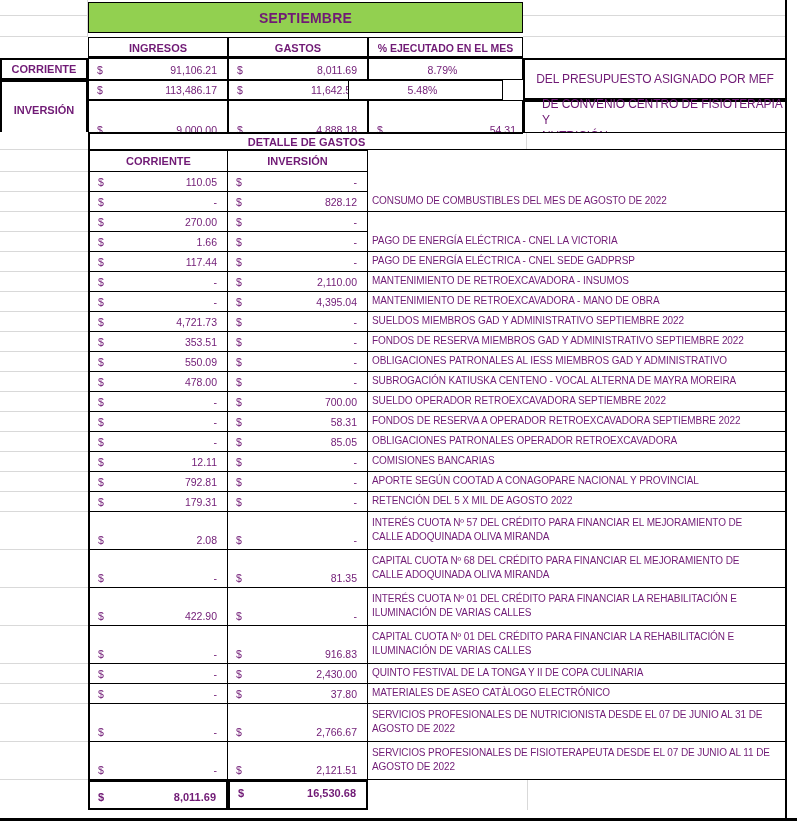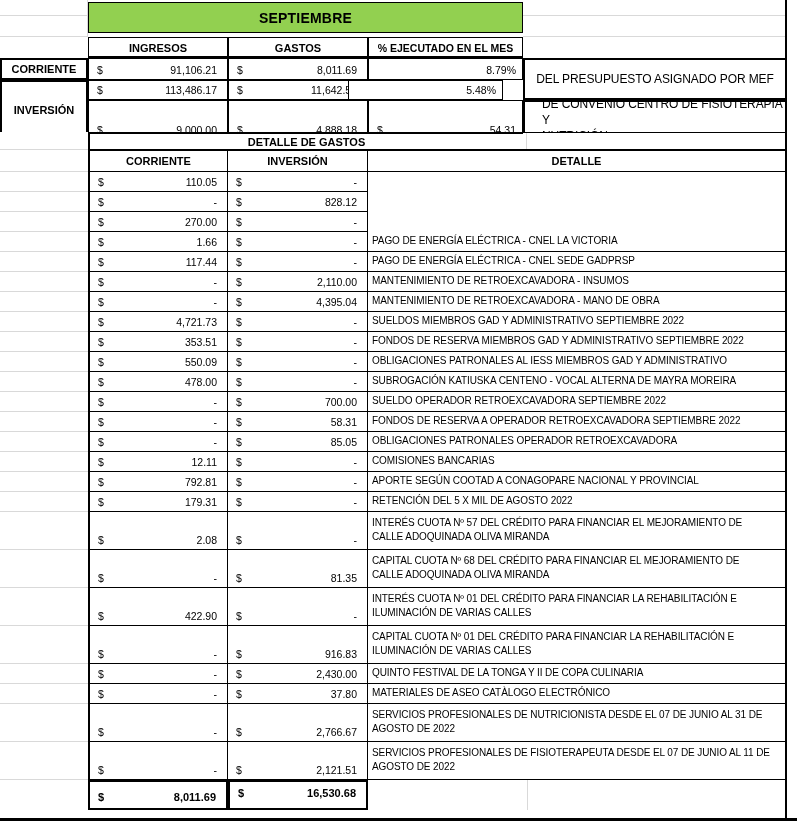--- a/index.html
+++ b/index.html
@@ -1,19 +1,19 @@
 <!DOCTYPE html>
 <html><head>
 <meta charset="utf-8">
 <style>
   html,body{margin:0;padding:0;background:#fff;}
   *{box-sizing:border-box;}
   #sheet{
     position:relative;width:797px;height:825px;overflow:hidden;
-    background:#fff;color:#000000;
+    background:#fff;color:#701a75;
     font-family:"Liberation Sans","DejaVu Sans",sans-serif;
     -webkit-font-smoothing:antialiased;
   }
   
   .abs{position:absolute;}
   .gl{background:#d9d9d9;}
   
   #green-title{
     left:88px;top:2px;width:435px;height:31px;
     background:#92d050;border:1px solid #000;
@@ -27,21 +27,21 @@
   .rowlabel{
     display:flex;align-items:center;justify-content:center;
     font-weight:bold;font-size:11px;background:#fff;border:2px solid #000;
   }
   .money{
     display:flex;justify-content:space-between;align-items:flex-end;
     padding:0 10px 3px 8px;font-size:10.5px;background:#fff;
   }
   .money .amt{white-space:nowrap;}
   .pct{
-    display:flex;justify-content:flex-end;align-items:flex-end;
+    display:flex;justify-content:center;align-items:flex-end;
     padding:0 6px 3px 0;font-size:10.5px;background:#fff;
   }
   .topcell{border:1px solid #000;}
   .note{
     left:523px;width:262px;background:#fff;
     border:2px solid #000;border-right:none;
     font-size:12px;letter-spacing:-.1px;
   }
   #note-mef{top:58px;height:42px;display:flex;align-items:center;justify-content:center;text-align:center;}
   #note-convenio{top:100px;height:40px;display:flex;align-items:center;white-space:pre-line;line-height:16px;padding-left:17px;}
@@ -165,21 +165,20 @@
       <div class="mcell"></div>
       <div id="dtitle-cell">DETALLE DE GASTOS</div>
       <div id="dtitle-empty"></div>
       <div class="rmargin"></div>
     </div>
 
     <div class="frow" style="height:22px">
       <div class="mcell"></div>
       <div id="dhead-corriente" class="dhead">CORRIENTE</div>
       <div id="dhead-inversion" class="dhead">INVERSIÓN</div>
-      <div id="dhead-detalle" class="dhead">DETALLE</div>
       <div class="rmargin"></div>
     </div>
 
     <div id="detail-rows">
         <div class="frow" style="height: 20px;">
           <div class="mcell"></div>
           <div class="dc-money first">
             <span class="cur">$</span>
             <span class="amt">110.05</span>
           </div>
@@ -192,20 +191,21 @@
         <div class="frow" style="height: 20px;">
           <div class="mcell"></div>
           <div class="dc-money first">
             <span class="cur">$</span>
             <span class="amt dash">-</span>
           </div>
           <div class="dc-money">
             <span class="cur">$</span>
             <span class="amt">828.12</span>
           </div>
+          <div class="dc-det">CONSUMO DE COMBUSTIBLES DEL MES DE AGOSTO DE 2022</div>
           <div class="rmargin"></div>
         </div>
         <div class="frow" style="height: 20px;">
           <div class="mcell"></div>
           <div class="dc-money first">
             <span class="cur">$</span>
             <span class="amt">270.00</span>
           </div>
           <div class="dc-money">
             <span class="cur">$</span>

